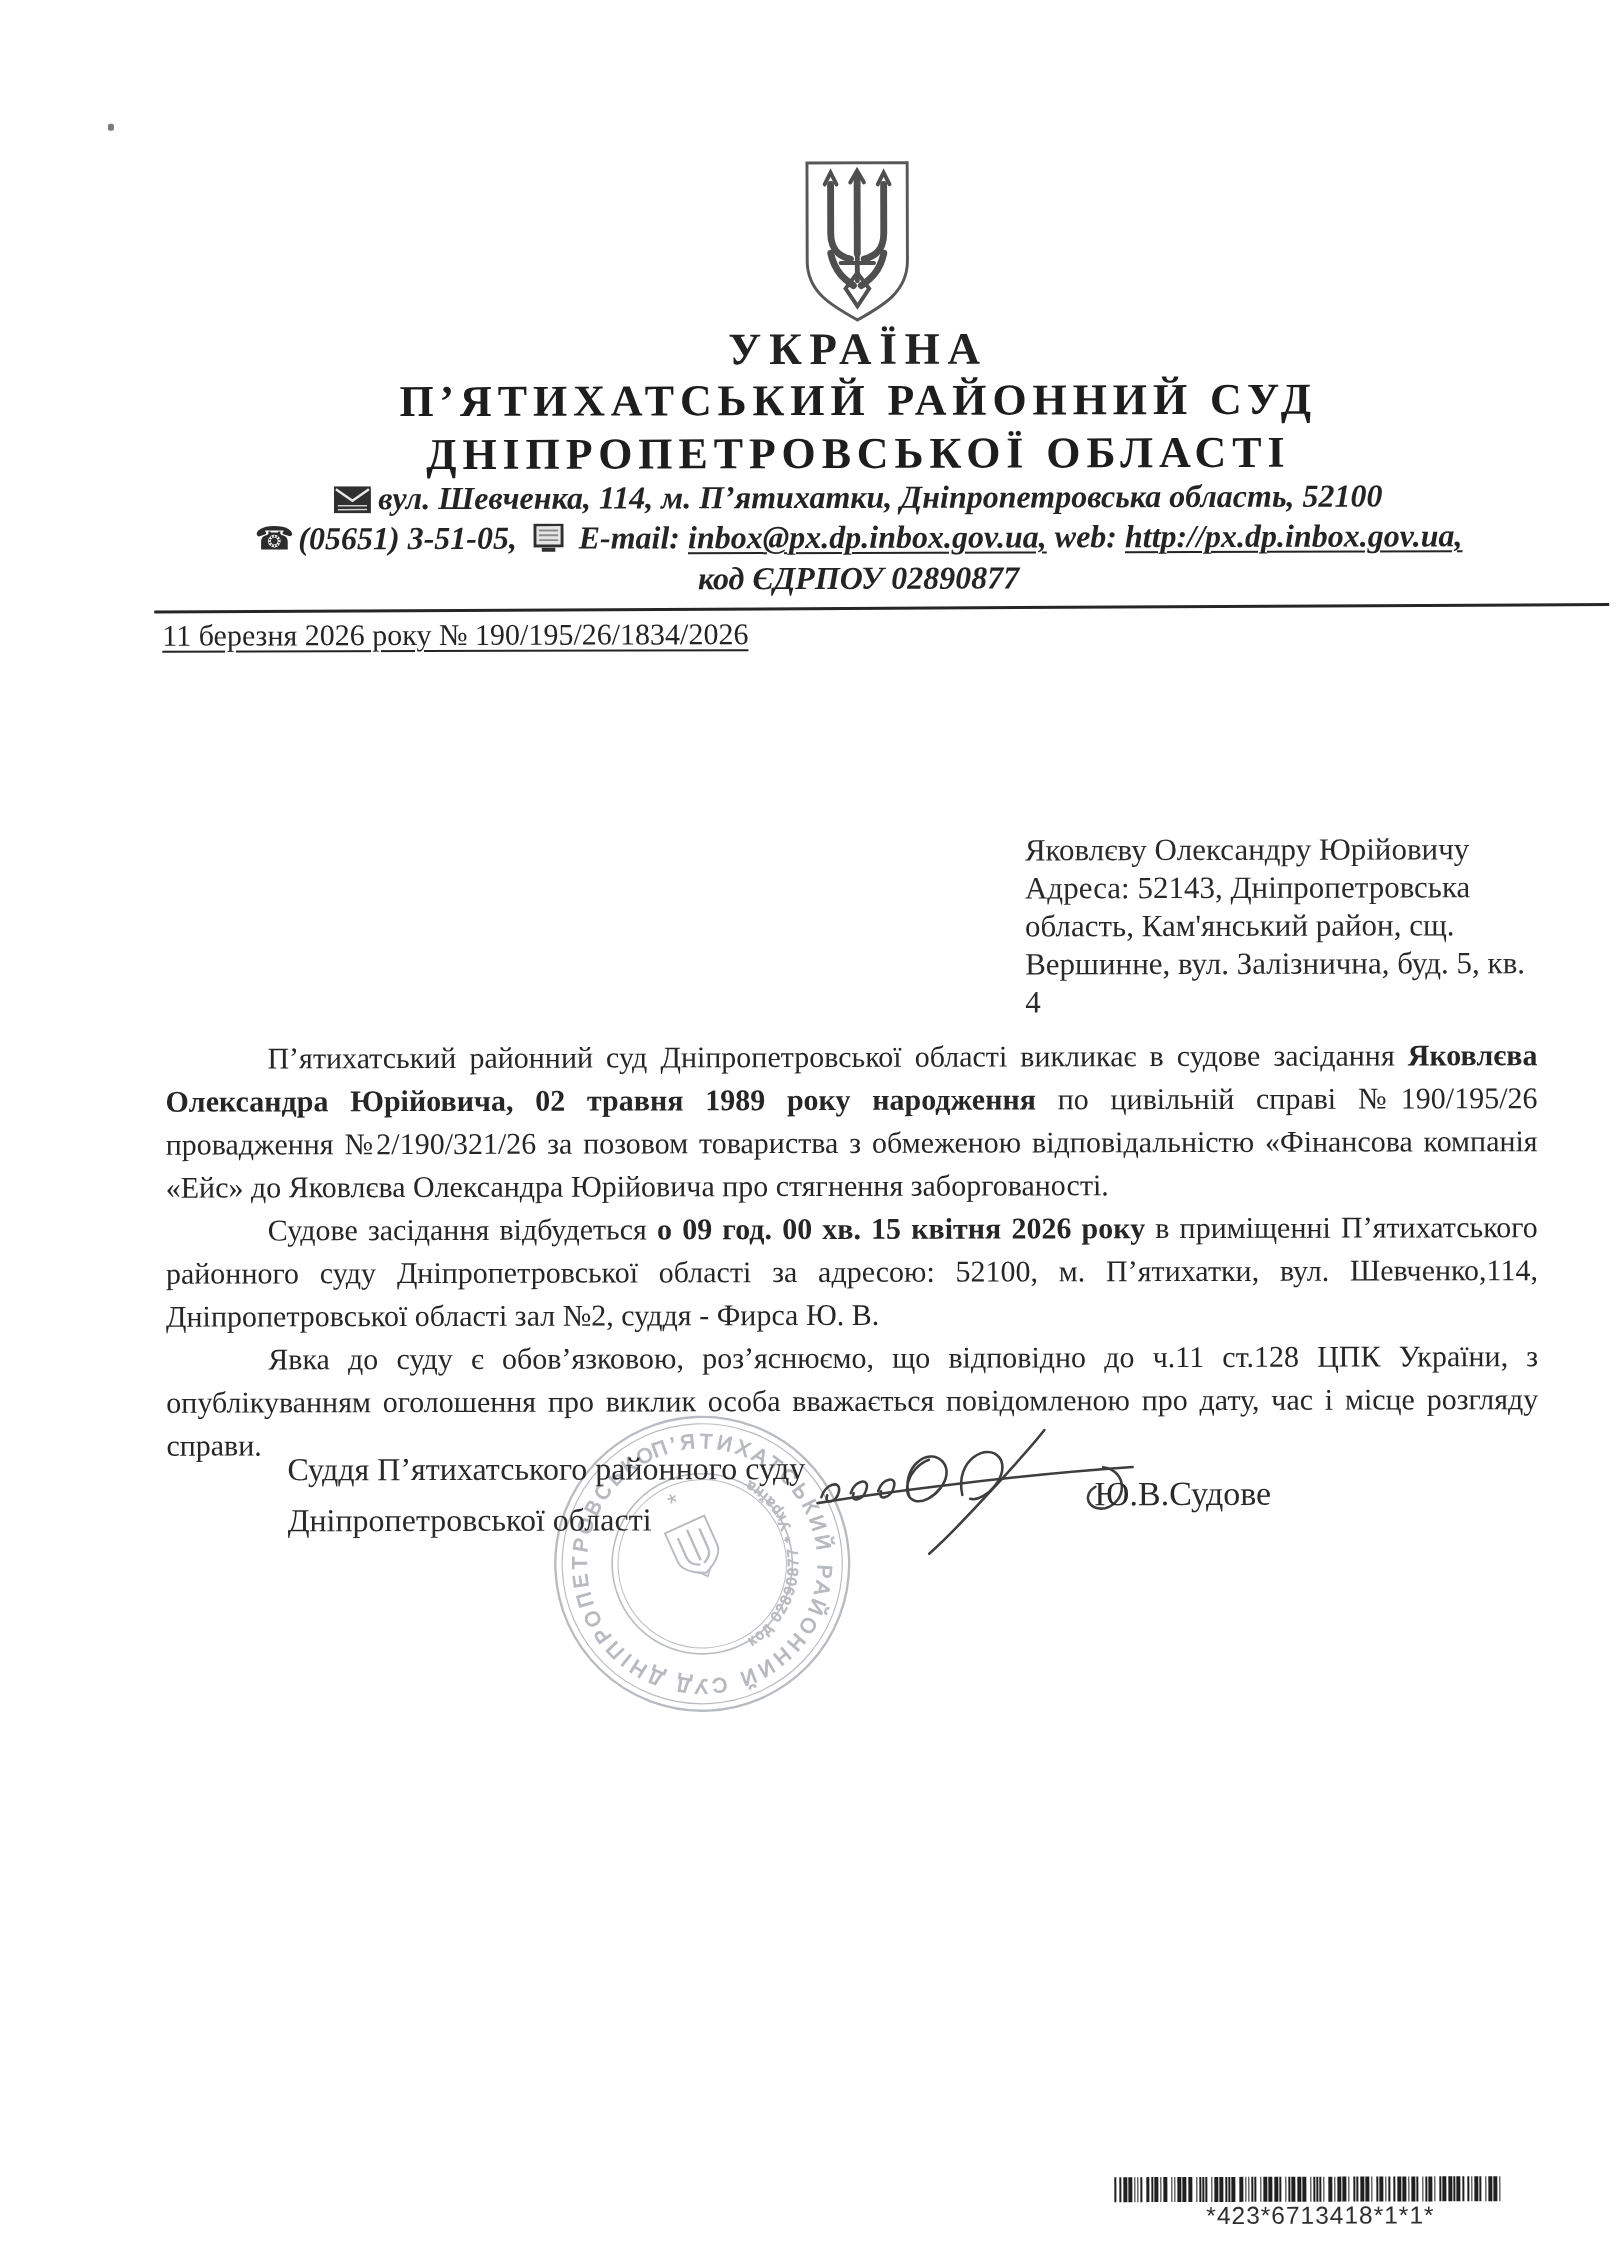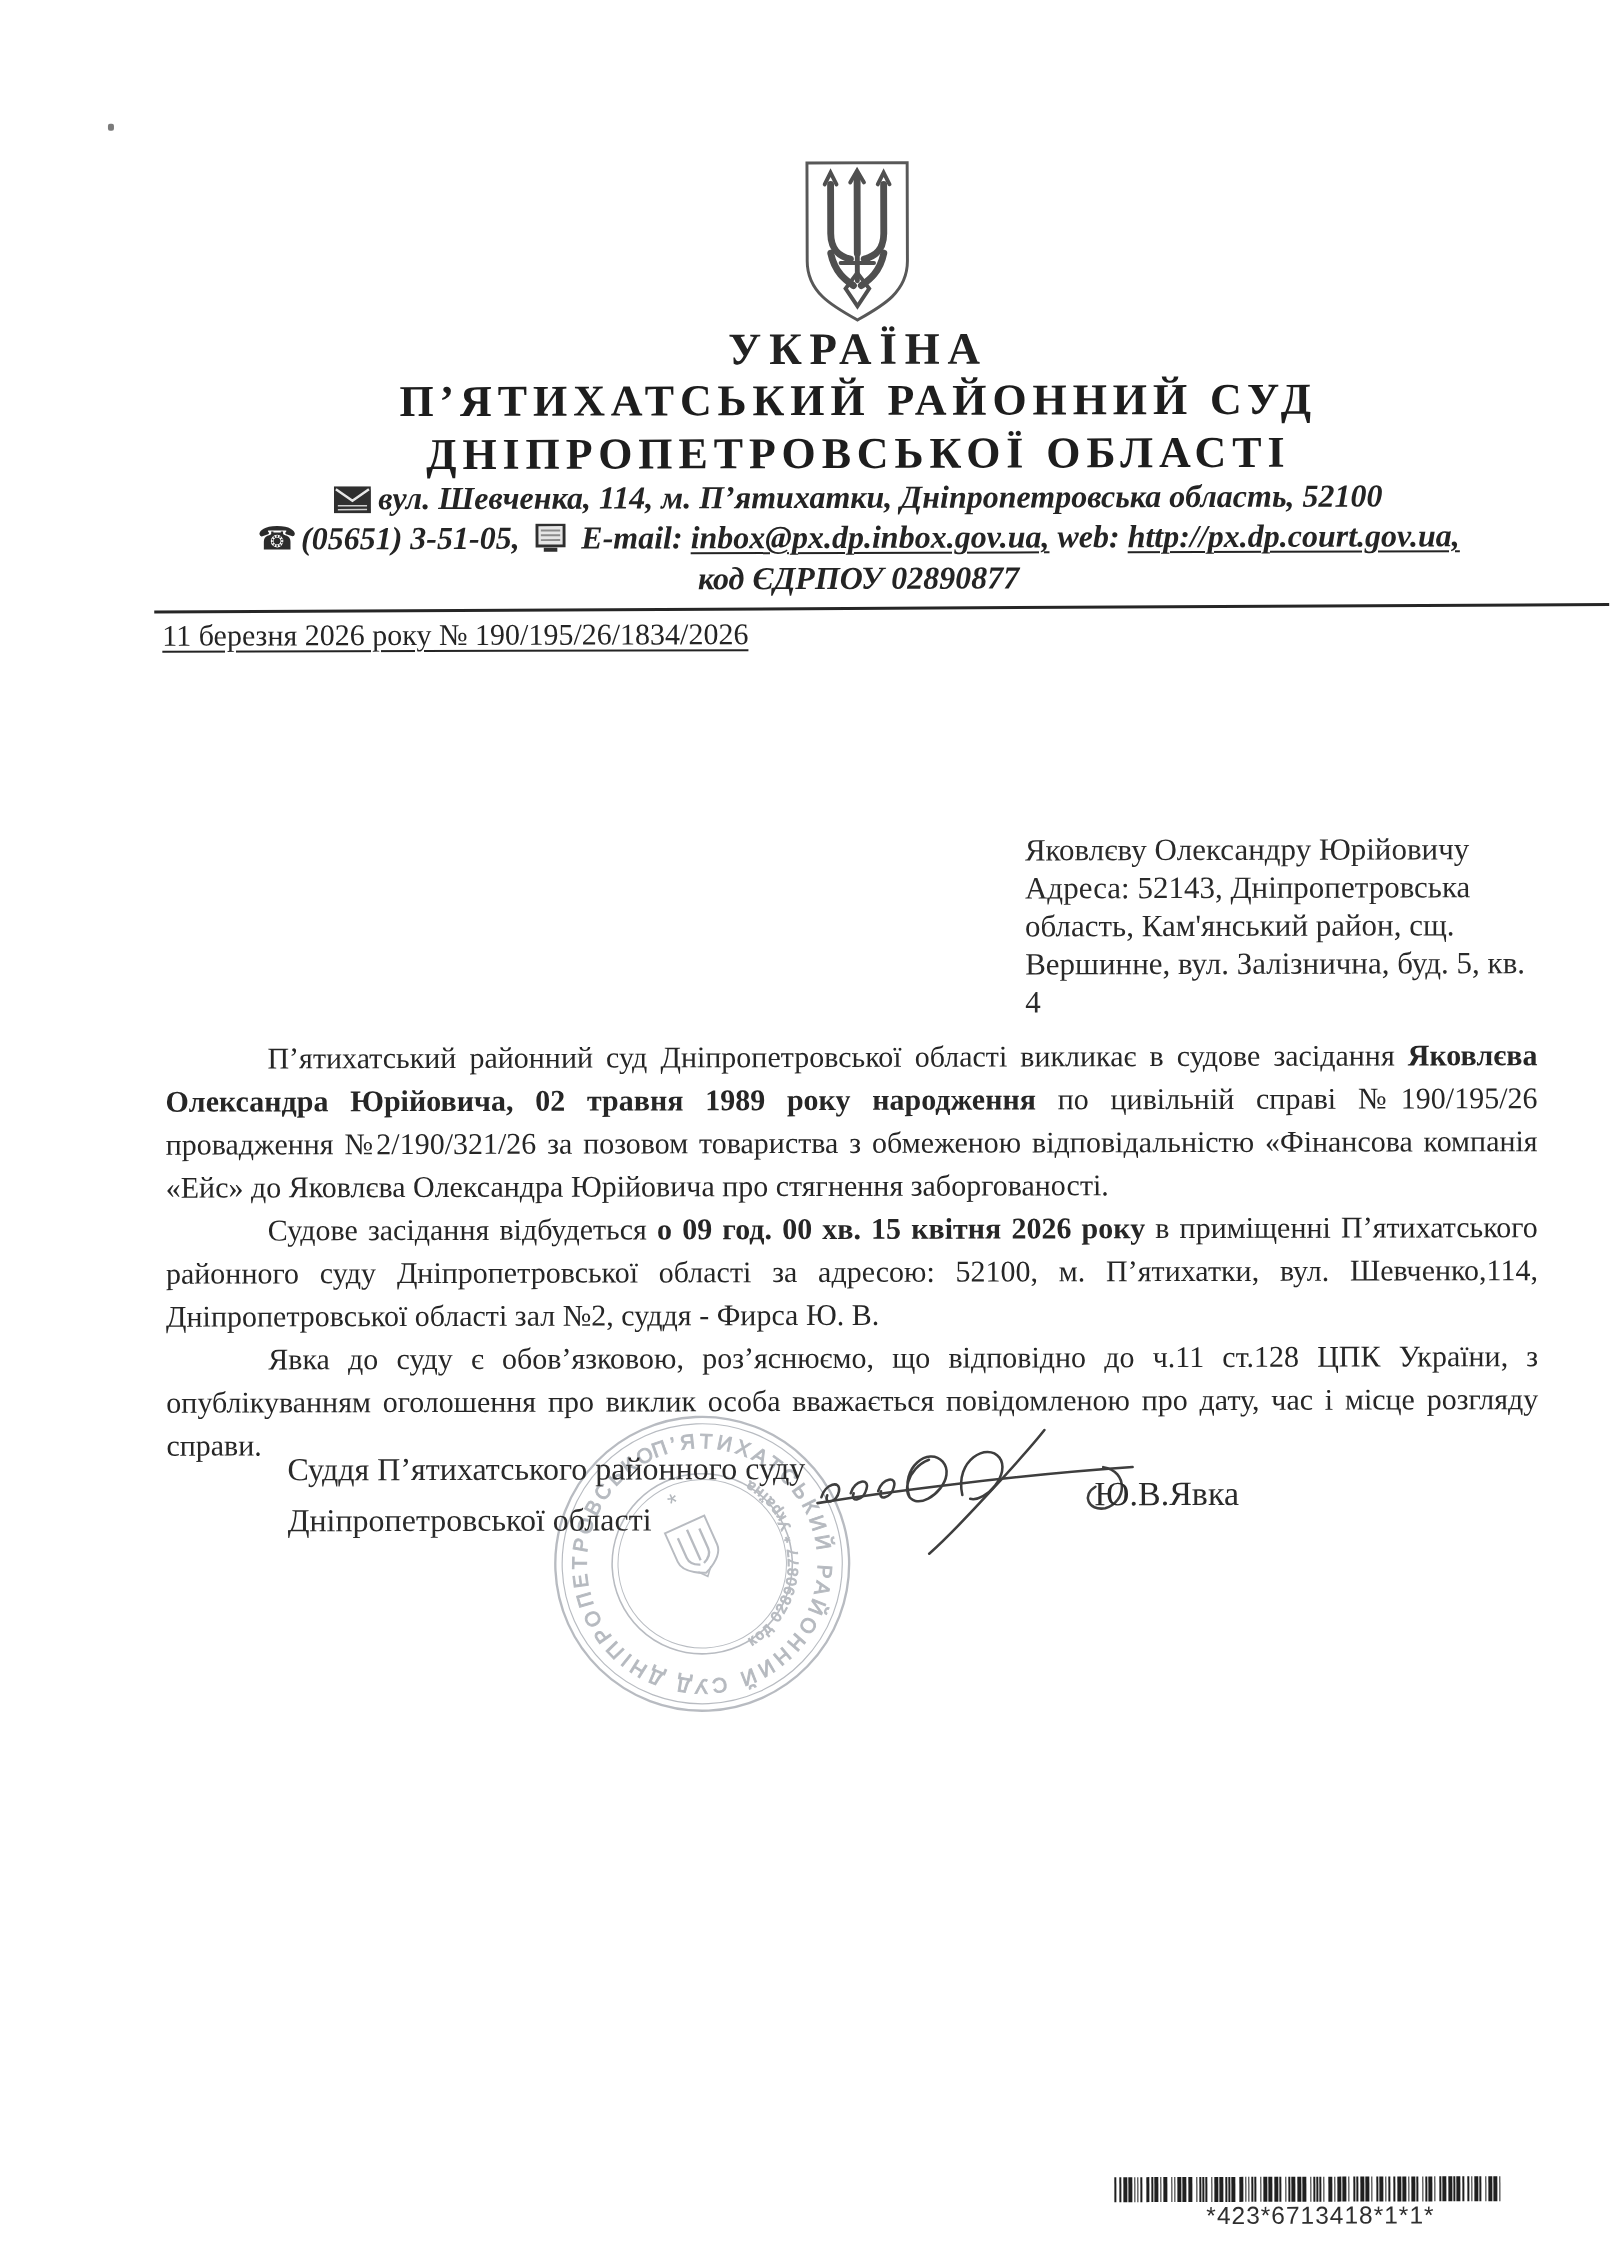--- a/index.html
+++ b/index.html
@@ -89,21 +89,21 @@
     <div class="hdr-center abs addr addr2">
       <span class="phone-glyph">☎</span><span>(05651) 3-51-05,</span>
       <svg class="icon-inline" style="margin-left:7.8px;" width="31" height="29" viewBox="0 0 32 30">
         <rect x="2" y="1" width="28" height="22" fill="#e6e6e6" stroke="#2f2f2f" stroke-width="3"></rect>
         <path d="M6,7 H26 M6,12 H26 M6,17 H26" stroke="#8b8b8b" stroke-width="2"></path>
         <rect x="9" y="25" width="14" height="4" fill="#2f2f2f"></rect>
       </svg>
       <span>E-mail:</span>
       <span class="ul">inbox@px.dp.inbox.gov.ua,</span>
       <span>web:</span>
-      <span class="ul">http://px.dp.court.gov.ua,</span>
+      <span class="ul">http://px.dp.inbox.gov.ua,</span>
     </div>
 
     <div class="hdr-center abs addr addr3">код ЄДРПОУ 02890877</div>
 
     <div class="abs rule"></div>
 
     <div class="abs refline">
       <span>11 березня 2026 року № 190/195/26/1834/2026</span>
     </div>
 
@@ -157,21 +157,21 @@
         <path d="M38,82 C42,68 58,66 54,78 C51,90 37,92 41,82"></path>
         <path d="M66,80 C70,66 86,64 82,76 C79,88 65,90 69,80"></path>
         <path d="M98,86 C88,56 118,34 132,50 C146,66 120,94 104,90 C88,86 96,56 118,48"></path>
         <path d="M152,84 C144,48 178,30 190,46 C202,62 176,92 160,88"></path>
         <path d="M236,18 C222,36 150,116 118,144"></path>
         <path d="M4,92 C64,82 204,64 326,56"></path>
         <path d="M296,56 C322,60 320,92 298,98 C280,101 274,84 288,76"></path>
       </g>
     </svg>
 
-    <div class="abs signame">Ю.В.Явка</div>
+    <div class="abs signame">Ю.В.Судове</div>
 
     <div class="abs barcode">
       <div class="bars">
           <div class="bar" style="width: 1.6px; flex: 0 0 auto;"></div>
           <div class="space" style="width: 3.9px; flex: 0 0 auto;"></div>
           <div class="bar" style="width: 1.6px; flex: 0 0 auto;"></div>
           <div class="space" style="width: 1.6px; flex: 0 0 auto;"></div>
           <div class="bar" style="width: 3.9px; flex: 0 0 auto;"></div>
           <div class="space" style="width: 1.6px; flex: 0 0 auto;"></div>
           <div class="bar" style="width: 3.9px; flex: 0 0 auto;"></div>

